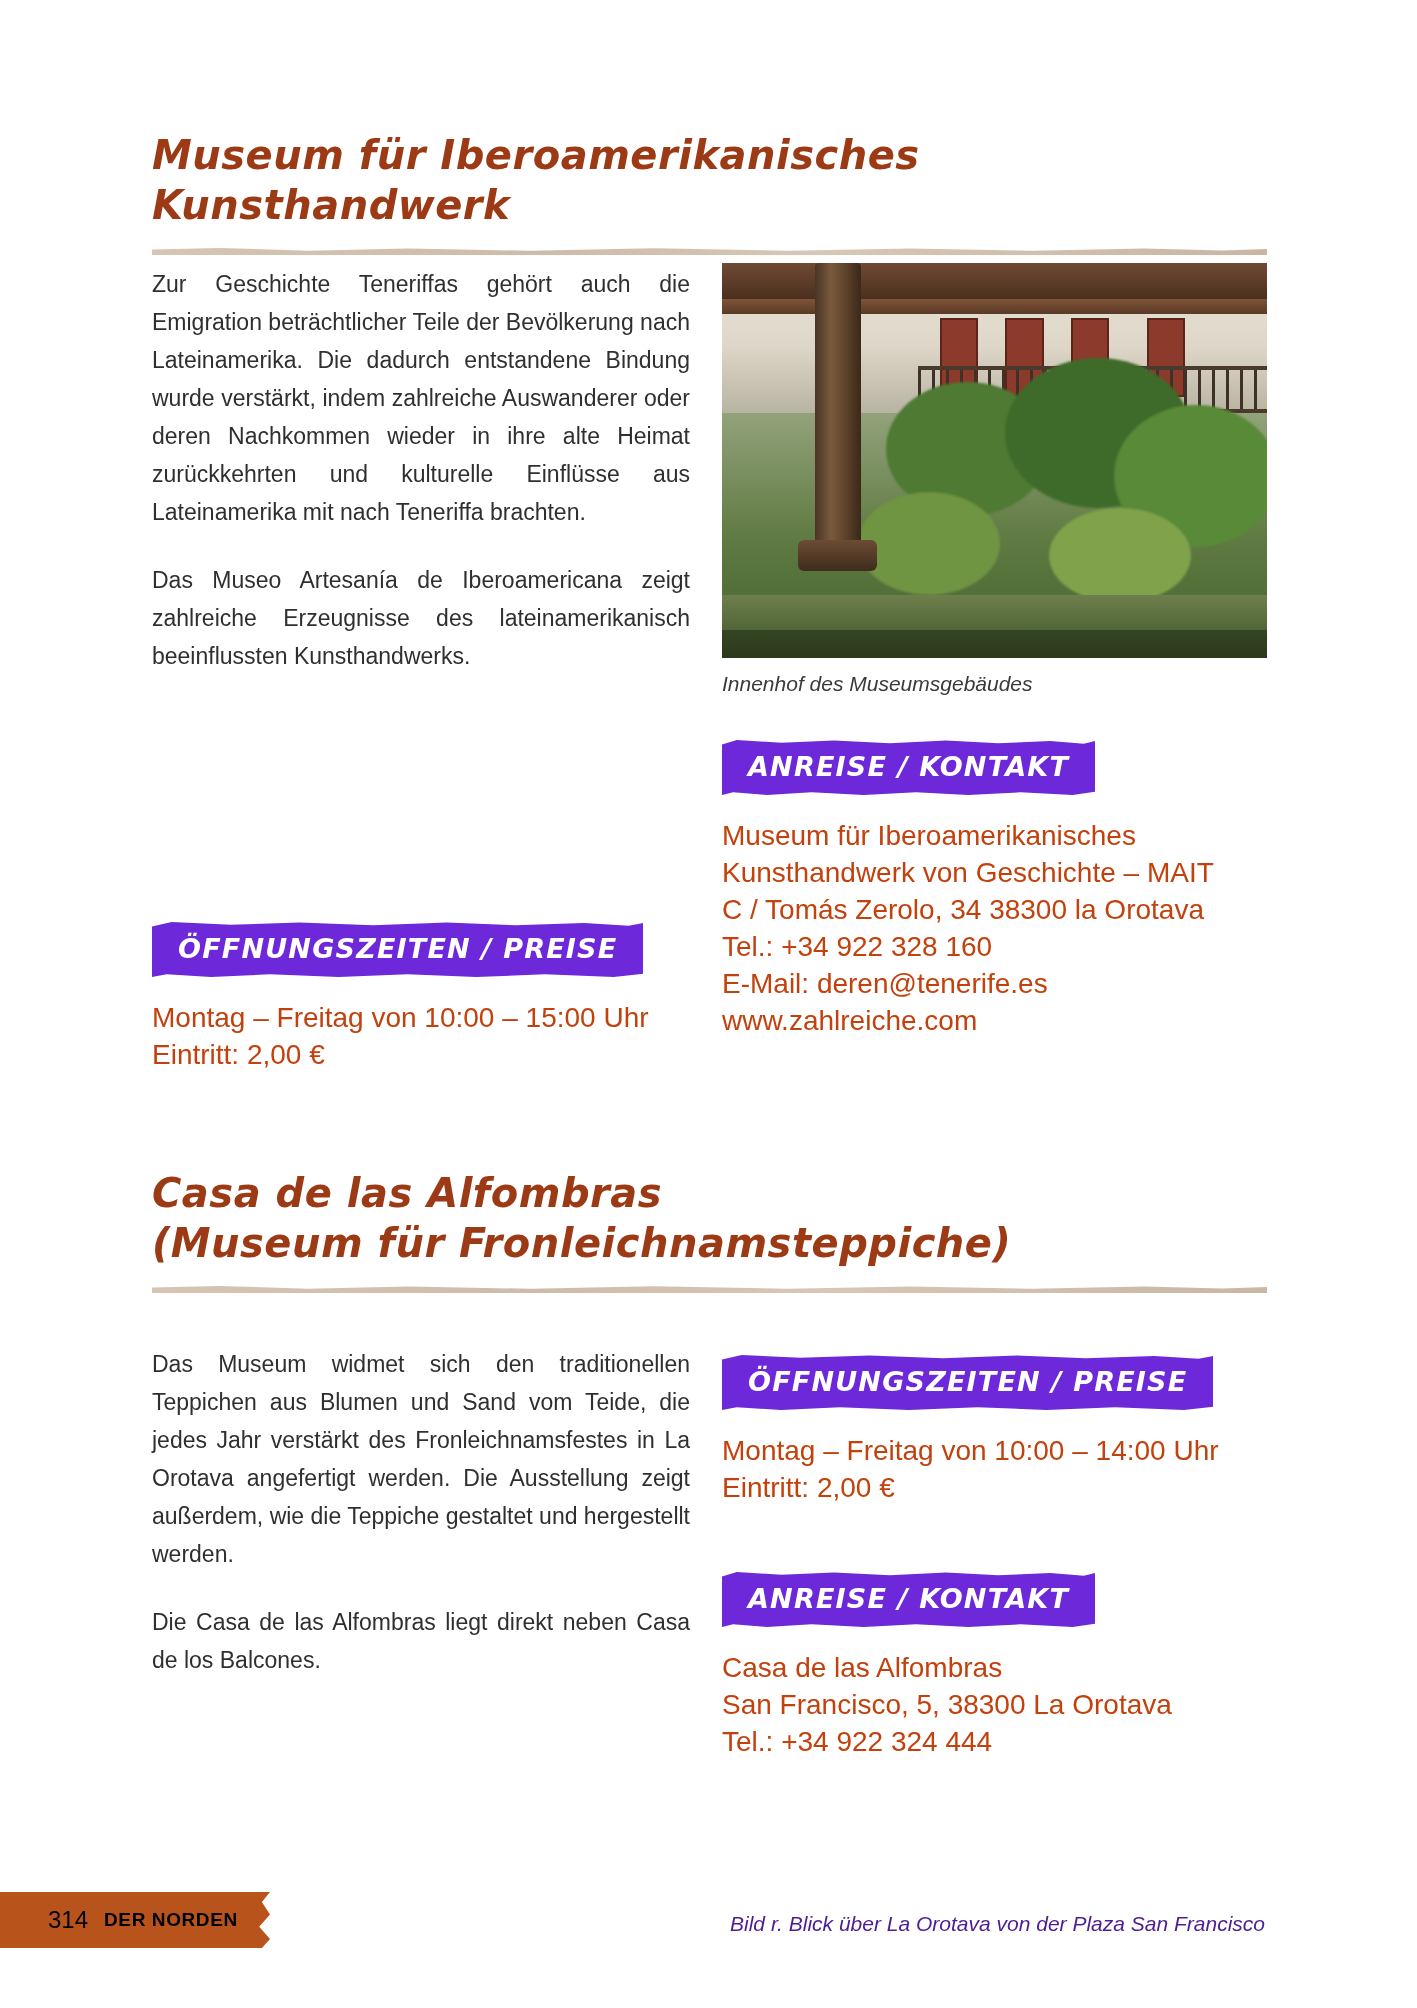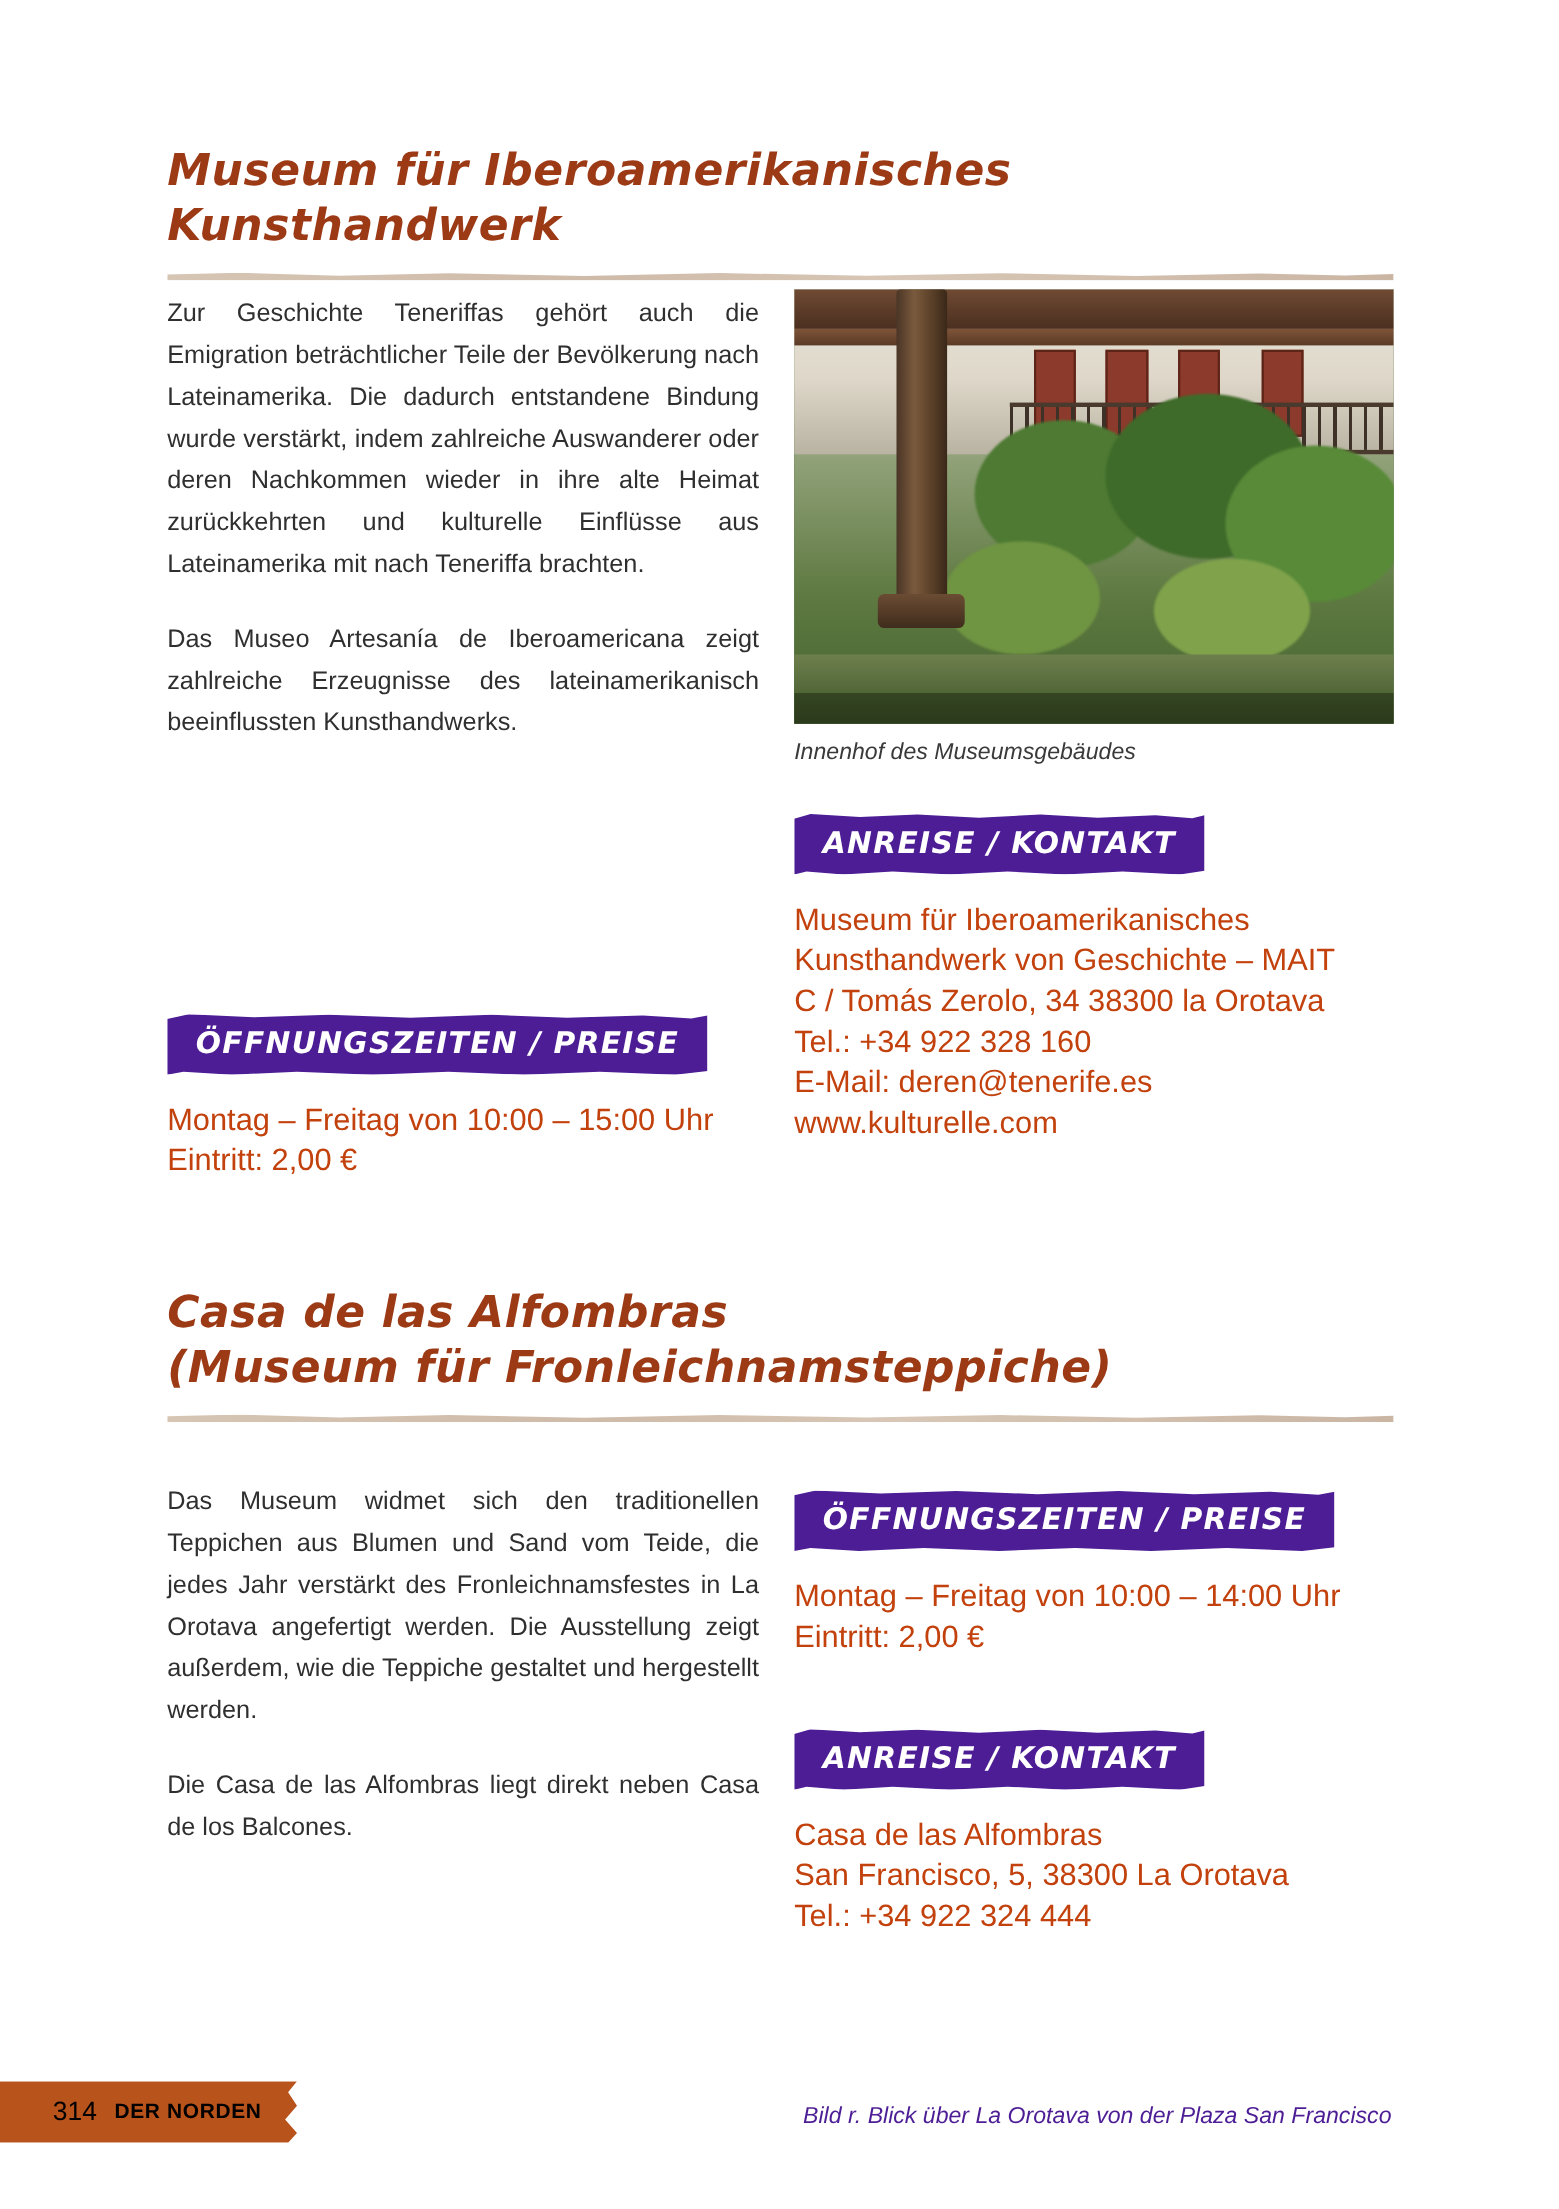--- a/index.html
+++ b/index.html
@@ -139,21 +139,21 @@
     font-size: 21px;
     font-style: italic;
     color: #3a3a3a;
     margin-top: 14px;
   }
 
   
   .banner {
     display: inline-block;
     position: relative;
-    background: #4c1d95;
+    background: #6d28d9;
     color: #ffffff;
     font-family: "DejaVu Sans", sans-serif;
     font-style: italic;
     font-weight: 700;
     font-size: 27px;
     letter-spacing: 1.2px;
     padding: 11px 26px 13px 26px;
     box-sizing: border-box;
     clip-path: polygon(0% 8%, 4% 0%, 16% 5%, 30% 1%, 45% 6%, 60% 1%, 74% 6%, 88% 2%, 97% 7%, 100% 2%, 100% 94%, 94% 100%, 80% 95%, 66% 100%, 52% 95%, 38% 100%, 24% 95%, 12% 100%, 3% 95%, 0% 100%);
   }
@@ -245,21 +245,21 @@
   </div>
 
   <div class="col-right" style="top:740px;">
     <div class="banner">ANREISE / KONTAKT</div>
     <div class="info-text" style="margin-top:22px;">
       <div>Museum für Iberoamerikanisches</div>
       <div>Kunsthandwerk von Geschichte – MAIT</div>
       <div>C / Tomás Zerolo, 34 38300 la Orotava</div>
       <div>Tel.: +34 922 328 160</div>
       <div>E-Mail: deren@tenerife.es</div>
-      <div>www.kulturelle.com</div>
+      <div>www.zahlreiche.com</div>
     </div>
   </div>
 
   <div class="title-block" style="top:1168px;">
     <h1 class="section-title">Casa de las Alfombras</h1>
     <h1 class="section-title">(Museum für Fronleichnamsteppiche)</h1>
     <div class="rule"></div>
   </div>
 
   <div class="col-left body-text" style="top:1345px;">

